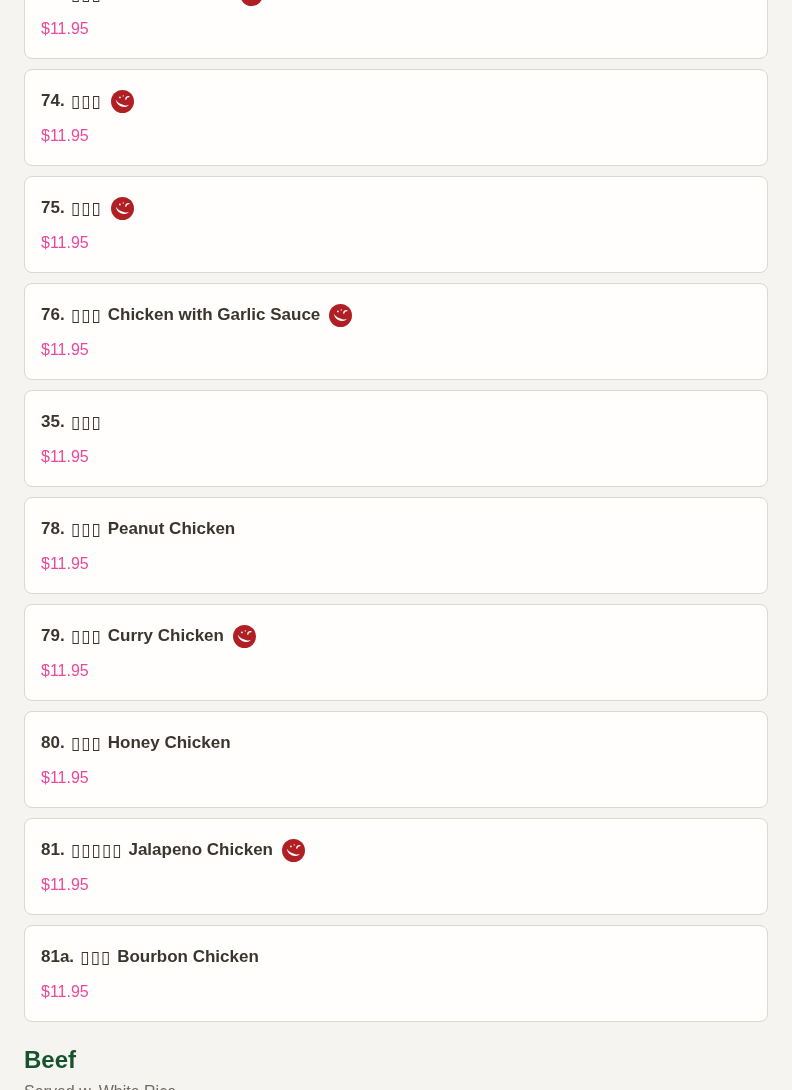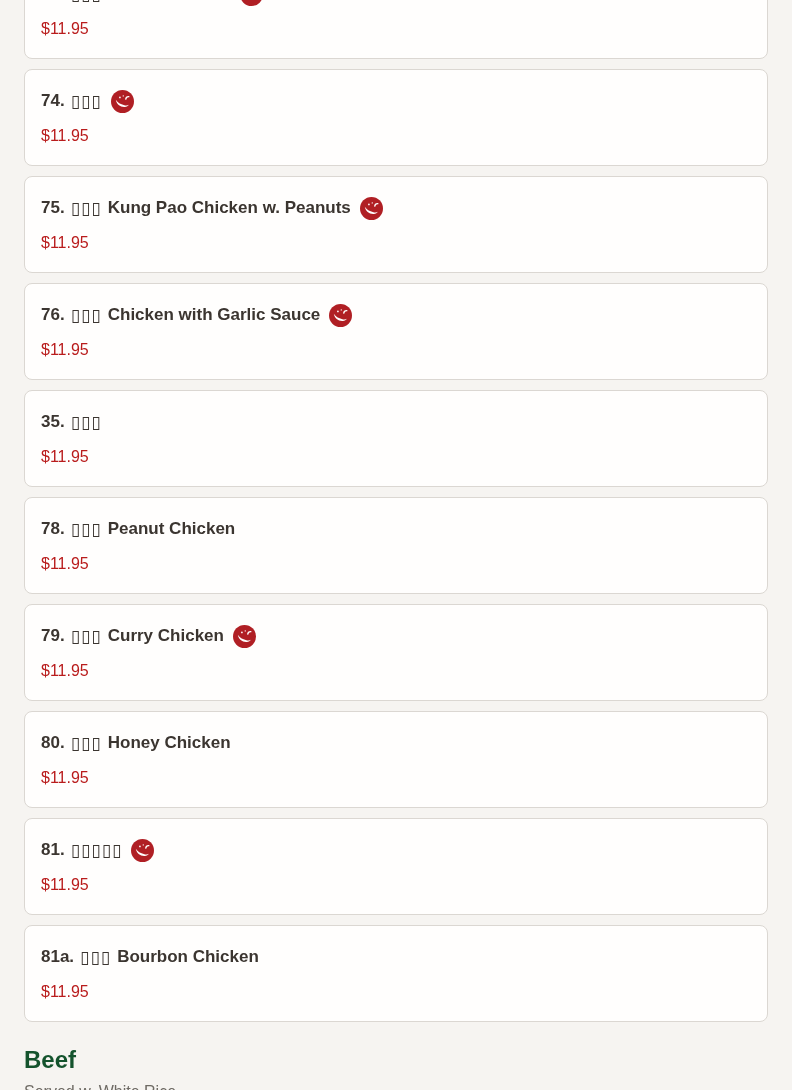--- a/index.html
+++ b/index.html
@@ -44,21 +44,21 @@
   }
   .spicy-badge {
     display: inline-flex;
     width: 23px;
     height: 23px;
     margin-left: 3px;
     flex: 0 0 auto;
   }
   .price {
     font-size: 16px;
-    color: #b91c1c;
+    color: #ec4899;
     line-height: 21px;
   }
   .section-header {
     margin: 24px 0 0 0;
     font-size: 24px;
     font-weight: bold;
     color: #14532d;
     line-height: 28px;
   }
   .section-desc {
@@ -109,21 +109,20 @@
           </svg>
         </span>
     </h3>
     <div class="price">$11.95</div>
   </div>
 
   <div class="card">
     <h3 class="item-title">
       <span>75.</span>
       <span class="tofu">▯▯▯</span>
-      <span>Kung Pao Chicken w. Peanuts</span>
       <span class="spicy-badge">
           <svg viewBox="0 0 24 24" width="23" height="23">
             <use href="#chili-icon"></use>
           </svg>
         </span>
     </h3>
     <div class="price">$11.95</div>
   </div>
 
   <div class="card">
@@ -180,20 +179,21 @@
       <span>Honey Chicken</span>
 
     </h3>
     <div class="price">$11.95</div>
   </div>
 
   <div class="card">
     <h3 class="item-title">
       <span>81.</span>
       <span class="tofu">▯▯▯▯▯</span>
+      <span>Jalapeno Chicken</span>
       <span class="spicy-badge">
           <svg viewBox="0 0 24 24" width="23" height="23">
             <use href="#chili-icon"></use>
           </svg>
         </span>
     </h3>
     <div class="price">$11.95</div>
   </div>
 
   <div class="card">

